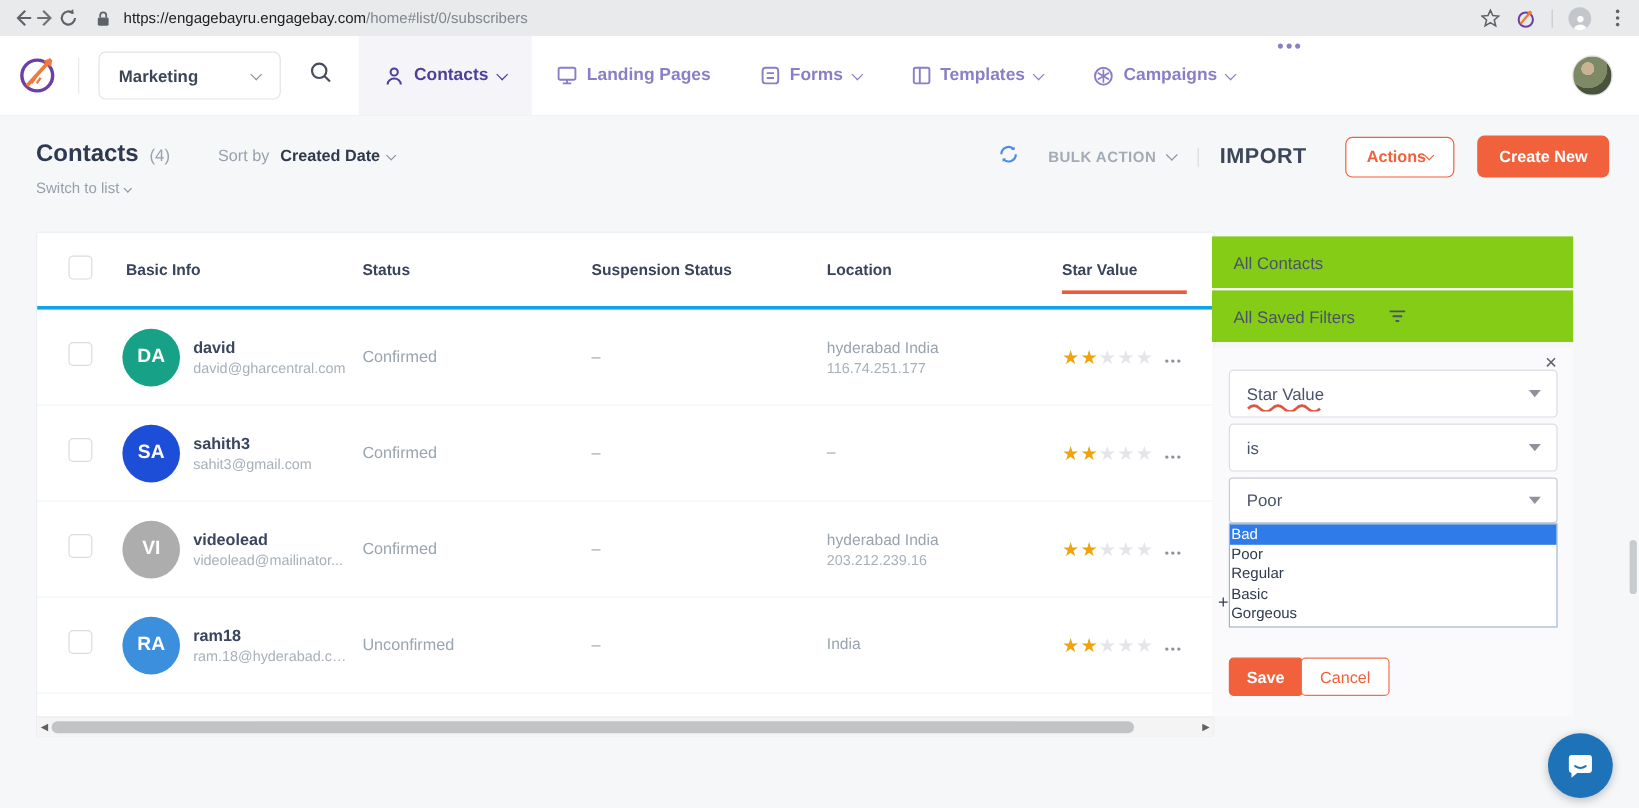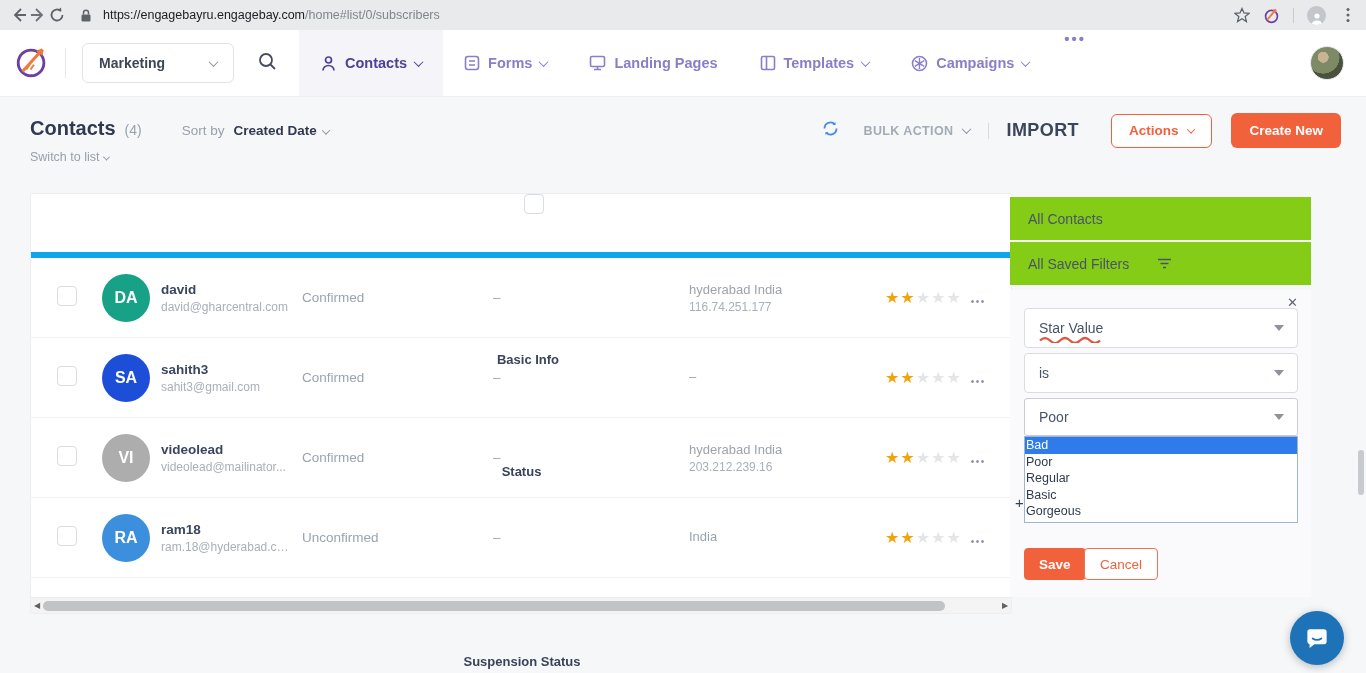--- a/index.html
+++ b/index.html
@@ -41,27 +41,27 @@
   .sortval { margin-left:9px; font-size:13.5px; font-weight:bold; color:#2F3A4F; cursor:pointer; }
   .sortval .chev { width:6px; height:6px; margin-left:6px; }
   .switch-list { position:absolute; left:30px; top:53px; font-size:12.5px; color:#97A0AC; cursor:pointer; }
   .switch-list .chev { width:5px; height:5px; margin-left:5px; }
 
   .header-actions { position:absolute; right:25px; top:16px; display:flex; align-items:center; }
   .refresh { color:#4A8BE8; cursor:pointer; margin-right:24px; }
   .bulk { font-size:12.5px; font-weight:bold; letter-spacing:.4px; color:#A3ABB6; cursor:pointer; display:flex; align-items:center; gap:9px; }
   .hsep { width:1px; height:16px; background:#D8DBE0; margin:0 18px; }
   .import { font-size:18px; font-weight:bold; letter-spacing:.4px; color:#3B465A; cursor:pointer; }
-  .actions-btn { margin-left:32px; height:34px; padding:0 17px; border:1px solid #F0613C; border-radius:6px; background:#fff; color:#F0613C; font-size:13.5px; font-weight:bold; display:flex; align-items:center; gap:10px; cursor:pointer; }
+  .actions-btn { margin-left:32px; height:34px; padding:0 17px; border:1px solid #F0613C; border-radius:6px; background:#fff; color:#F0613C; font-size:13.5px; font-weight:bold; display:flex; align-items:center; gap:0; cursor:pointer; }
   .actions-btn .chev { border-color:#F0613C; width:6px; height:6px; }
   .create-btn { margin-left:19px; height:35px; padding:0 18px; border:none; border-radius:6px; background:#F0613C; color:#fff; font-size:13.5px; font-weight:bold; cursor:pointer; }
 
   
   .card { position:absolute; left:30px; top:96px; width:982px; height:421px; background:#fff; border:1px solid #EDEEF1; border-radius:2px; }
-  .thead { display:flex; align-items:center; height:64px; border-bottom:6px solid #0ea5e9; font-size:13px; font-weight:bold; color:#39445A;flex-direction:column; }
+  .thead { display:flex; align-items:center; height:64px; border-bottom:3px solid #0ea5e9; font-size:13px; font-weight:bold; color:#39445A; }
   .col-check { flex:0 0 60px; padding-left:26px; }
   .col-basic { flex:0 0 210px; padding-left:11px; display:flex; align-items:center; }
   .thead .col-basic { padding-left:14px; }
   .col-status { flex:0 0 190px; padding-left:1px; }
   .col-susp { flex:0 0 190px; padding-left:2px; }
   .col-loc { flex:0 0 195px; padding-left:8px; }
   .col-star { flex:1; padding-left:9px; display:flex; align-items:center; }
   .star-head { display:inline-block; padding-bottom:10px; margin-bottom:-13px; width:104px; border-bottom:3px solid #EA5A3C; cursor:pointer; }
   .checkbox { display:inline-block; width:20px; height:20px; border:1.5px solid #D9DCE1; border-radius:4px; background:#fff; cursor:pointer; }
   .trow { display:flex; align-items:center; height:80px; border-bottom:1px solid #F0F2F4; cursor:pointer; }
@@ -189,36 +189,36 @@
         <svg width="17" height="17" viewBox="0 0 17 17">
             <circle cx="8.5" cy="5" r="3" stroke="#4F3F99" stroke-width="1.7" fill="none"></circle>
             <path d="M3 15.5 a5.5 5 0 0 1 11 0" stroke="#4F3F99" stroke-width="1.7" fill="none"></path>
           </svg>
       </span>
       <span>Contacts</span>
       <span class="chev purple" style="border-color:#4F3F99"></span>
     </div>
     <div class="navitem">
       <span class="nicon">
+        <svg width="17" height="16" viewBox="0 0 17 16">
+            <rect x="1.5" y="1.5" width="14" height="10" rx="1.5" stroke="#8B7EC8" stroke-width="1.6" fill="none"></rect>
+            <path d="M8.5 11.5 v2.5 M5 14.5 h7" stroke="#8B7EC8" stroke-width="1.6"></path>
+          </svg>
+      </span>
+      <span>Landing Pages</span>
+    </div>
+    <div class="navitem">
+      <span class="nicon">
         <svg width="16" height="16" viewBox="0 0 16 16">
             <rect x="1.5" y="1.5" width="13" height="13" rx="2.5" stroke="#8B7EC8" stroke-width="1.6" fill="none"></rect>
             <path d="M5 6 h6 M5 10 h6" stroke="#8B7EC8" stroke-width="1.5"></path>
           </svg>
       </span>
       <span>Forms</span>
       <span class="chev purple"></span>
-    </div>
-    <div class="navitem">
-      <span class="nicon">
-        <svg width="17" height="16" viewBox="0 0 17 16">
-            <rect x="1.5" y="1.5" width="14" height="10" rx="1.5" stroke="#8B7EC8" stroke-width="1.6" fill="none"></rect>
-            <path d="M8.5 11.5 v2.5 M5 14.5 h7" stroke="#8B7EC8" stroke-width="1.6"></path>
-          </svg>
-      </span>
-      <span>Landing Pages</span>
     </div>
     <div class="navitem">
       <span class="nicon">
         <svg width="16" height="16" viewBox="0 0 16 16">
             <rect x="1.5" y="1.5" width="13" height="13" rx="1.5" stroke="#8B7EC8" stroke-width="1.6" fill="none"></rect>
             <path d="M6.5 1.5 v13" stroke="#8B7EC8" stroke-width="1.6"></path>
           </svg>
       </span>
       <span>Templates</span>
       <span class="chev purple"></span>

